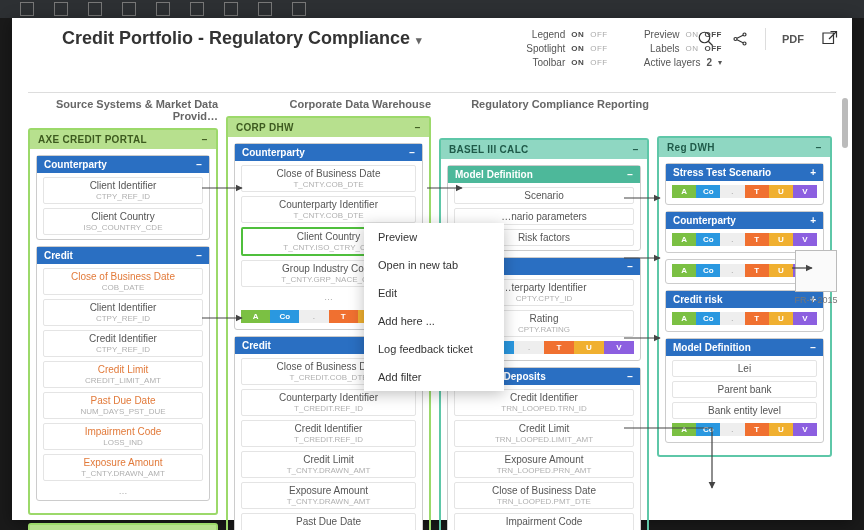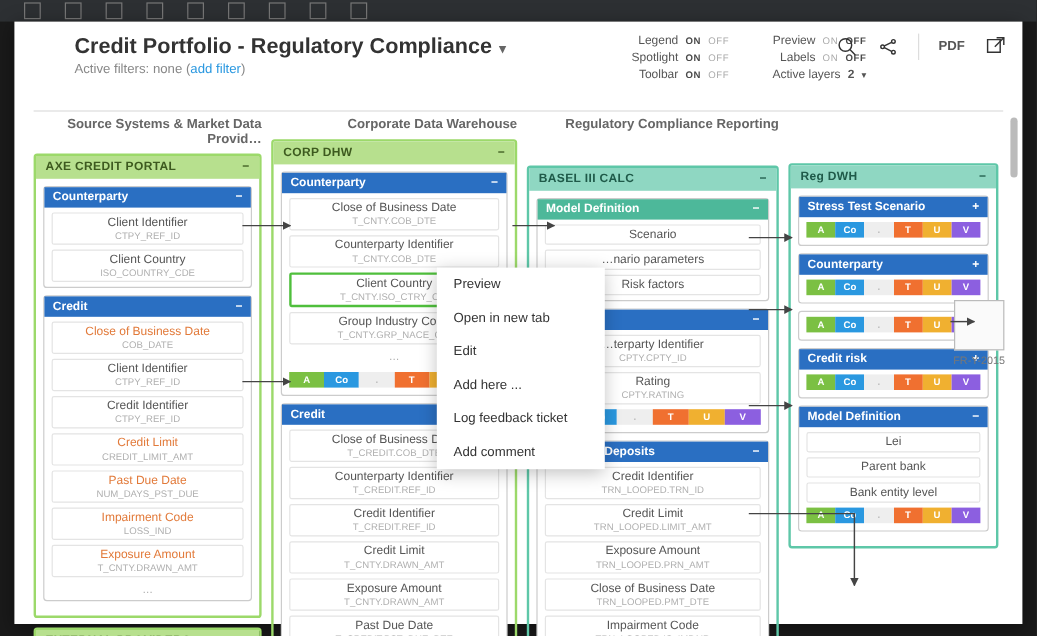--- a/index.html
+++ b/index.html
@@ -65,25 +65,20 @@
       <span></span>
       <span></span>
       <span></span>
       <span></span>
   </div>
 
   <div class="sheet">
 
     <div class="hdr">
       <div class="title">Credit Portfolio - Regulatory Compliance</div>
-      <div class="filters">
-        <span>Active filters:</span>
-        <span>none</span>
-        (<a>add filter</a>)
-      </div>
 
       <div class="toggles">
         <div style="display:flex;gap:24px;">
           <div>
             <div class="row">
                 <span>Legend</span> 
                 <span class="onoff on">ON</span> 
                 <span class="onoff">OFF</span>
               </div>
             <div class="row">
@@ -451,21 +446,21 @@
       </div>
 
     </div>
 
     <div class="ctx" style="left:352px;top:205px;">
       <div>Preview</div>
       <div>Open in new tab</div>
       <div>Edit</div>
       <div>Add here ...</div>
       <div>Log feedback ticket</div>
-      <div>Add comment</div>
+      <div>Add filter</div>
     </div>
 
     <div class="doc">
       <div class="ic"></div>
       <div class="lbl">FR-Y-2015</div>
     </div>
 
     <svg class="flows" width="840" height="500">
       <defs>
           <marker id="ah" viewBox="0 0 10 10" refX="9" refY="5" markerWidth="6" markerHeight="6" orient="auto">

